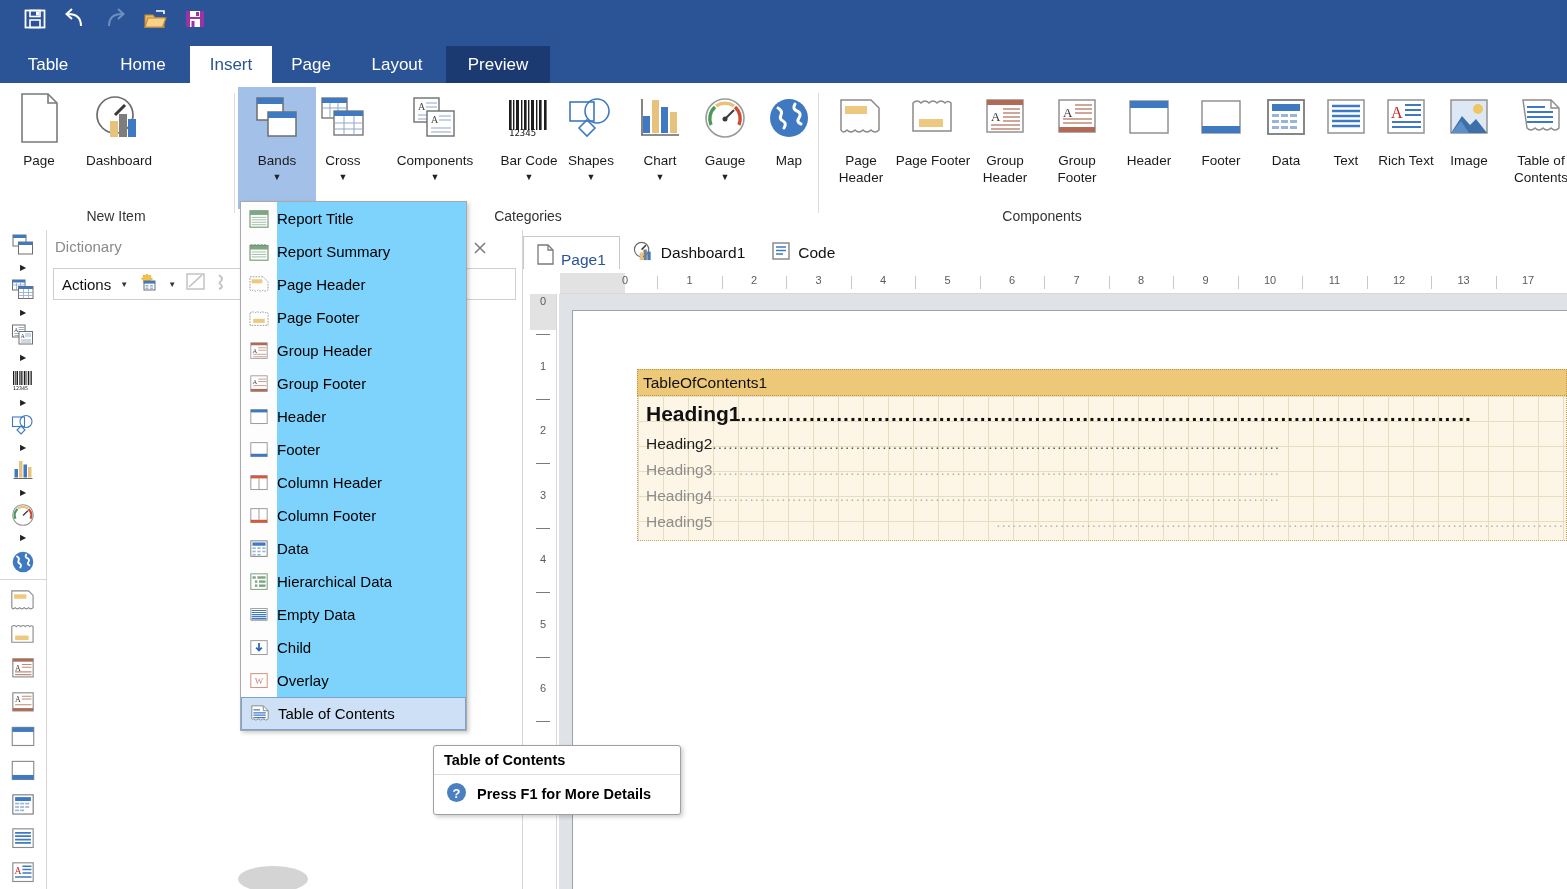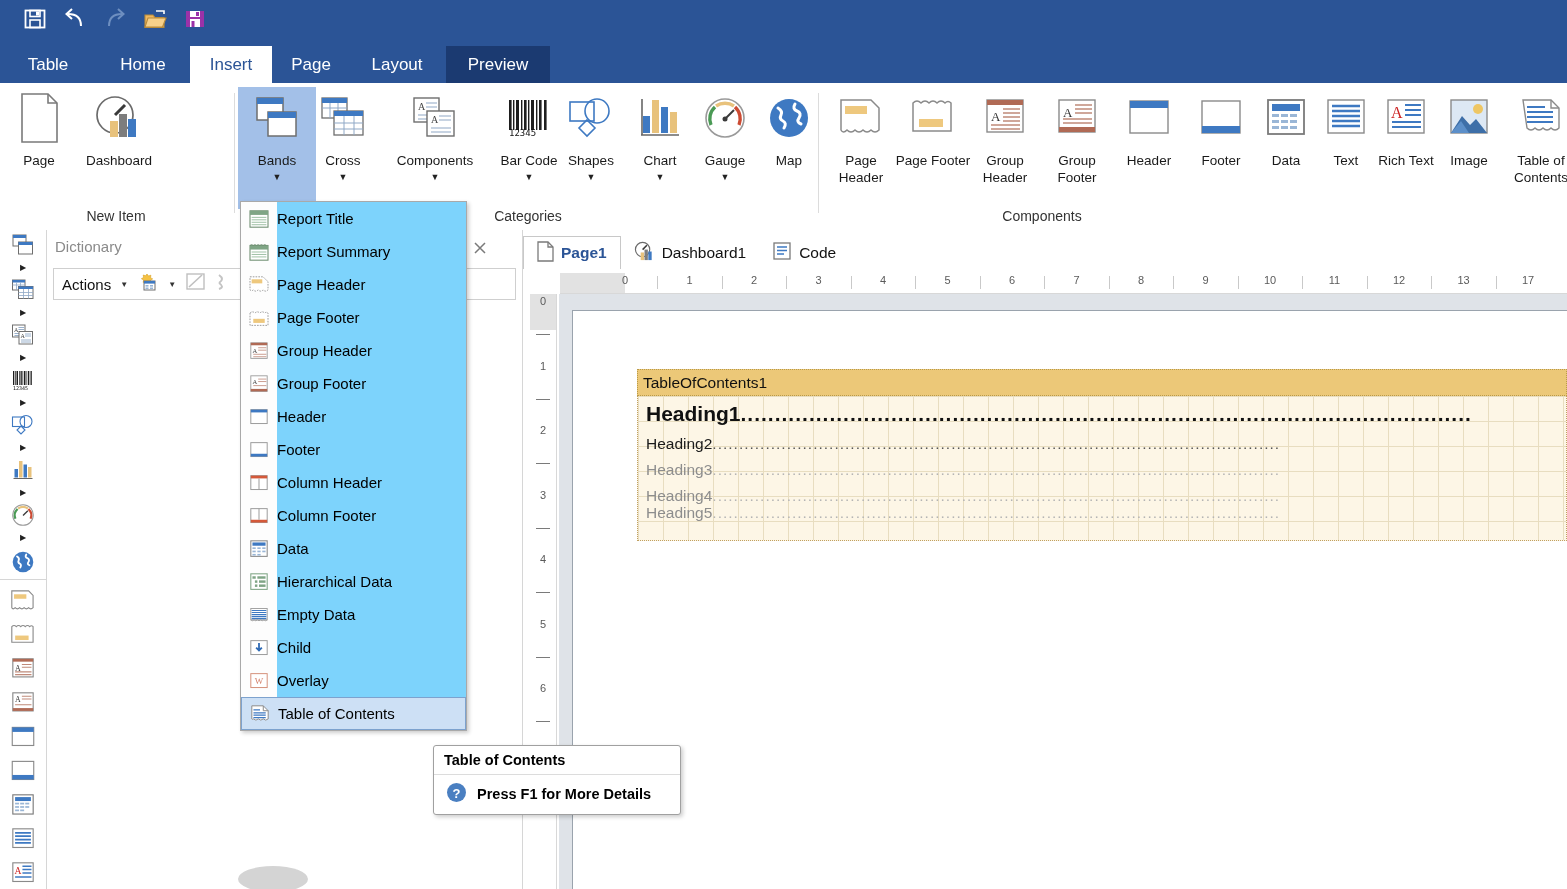--- a/index.html
+++ b/index.html
@@ -66,21 +66,21 @@
   .dicttb{position:absolute;left:6px;top:38px;width:463px;height:32px;border:1px solid #cfcfcf;
           background:#fff;display:flex;align-items:center;gap:9px;padding-left:8px;box-sizing:border-box;}
   .dicttb .act{font-size:15px;color:#111;}
   .dicttb .cr{font-size:8px;color:#333;}
   .dictbody{position:absolute;left:6px;top:70px;width:463px;height:560px;background:#fff;}
 
   
   .design{position:absolute;left:523px;top:230px;width:1044px;height:659px;background:#ffffff;}
   .pagetabs{position:absolute;left:0;top:5px;height:34px;display:flex;align-items:flex-end;gap:0;}
   .ptab{height:32px;display:flex;align-items:center;gap:7px;padding:0 13px;cursor:default;font-size:15.5px;color:#111;}
-  .ptab.active{background:#ffffff;border:1px solid #c8c8c8;border-bottom:none;color:#2b5496;font-weight:bold;}
+  .ptab.active{background:#ffffff;border:1px solid #c8c8c8;border-bottom:none;color:#2b5496;font-weight:normal;align-items:flex-end;}
 
   .hruler{position:absolute;left:37px;top:43px;width:1007px;height:20px;background:#ffffff;
           border-bottom:1px solid #d8d8d8;}
   .hruler .grey{position:absolute;left:0;top:0;width:65px;height:20px;background:#e2e2e2;}
   .hmark{position:absolute;top:1px;font-size:11px;color:#5a5a5a;width:24px;text-align:center;}
   .htick{position:absolute;top:3px;width:1px;height:13px;background:#c9c9c9;}
 
   .vruler{position:absolute;left:7px;top:64px;width:26px;height:825px;background:#ffffff;
           border-right:1px solid #d8d8d8;}
   .vruler .grey{position:absolute;left:0;top:0;width:26px;height:36px;background:#e2e2e2;}
@@ -755,21 +755,21 @@
               <span class="hdots" style="font-size:15.5px;color:#555;">...........................................................................................................</span>
             </div>
             <div class="hrow" style="top:65px;">
               <span class="hname" style="font-size:15.5px;color:#8d8d8d;">Heading3</span>
               <span class="hdots" style="font-size:15.5px;color:#b4b4b4;">...........................................................................................................</span>
             </div>
             <div class="hrow" style="top:91px;">
               <span class="hname" style="font-size:15.5px;color:#8d8d8d;">Heading4</span>
               <span class="hdots" style="font-size:15.5px;color:#b4b4b4;">...........................................................................................................</span>
             </div>
-            <div class="hrow" style="top:108px;">
+            <div class="hrow" style="top:117px;text-align:right;">
               <span class="hname" style="font-size:15.5px;color:#8d8d8d;">Heading5</span>
               <span class="hdots" style="font-size:15.5px;color:#b4b4b4;">...........................................................................................................</span>
             </div>
           </div>
         </div>
       </div>
     </div>
   </div>
 
   <div class="menu">

